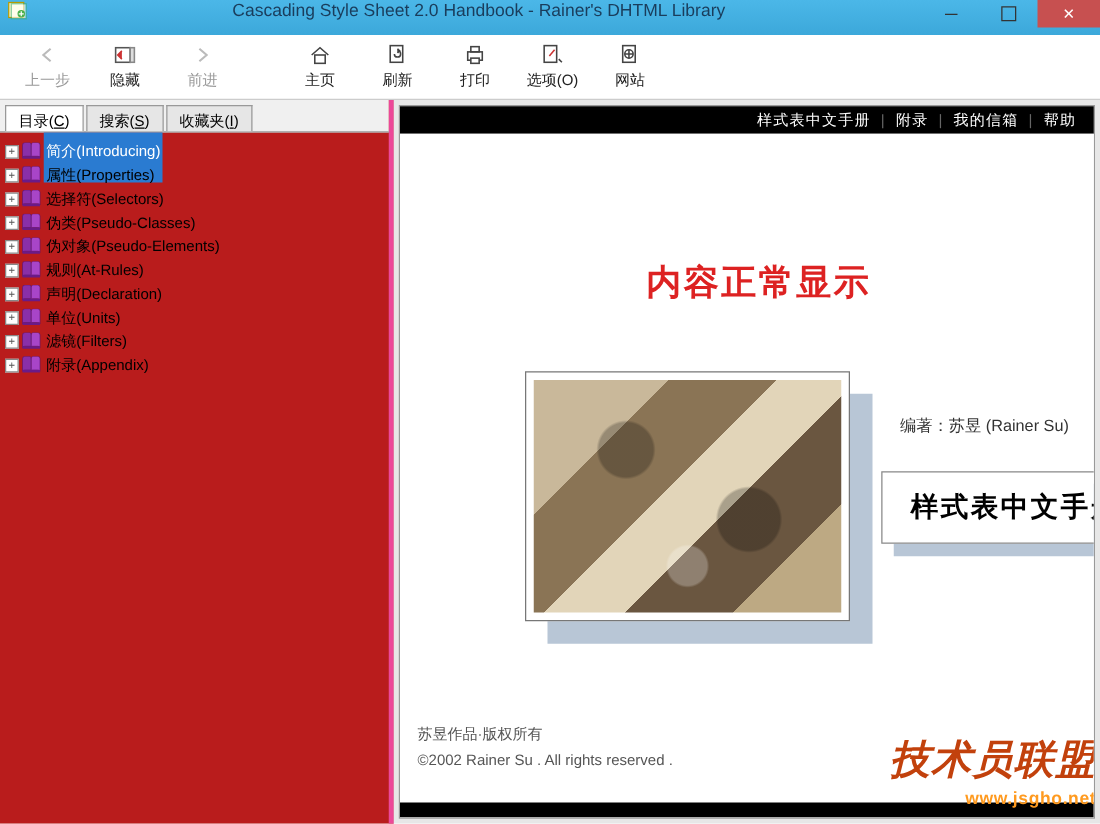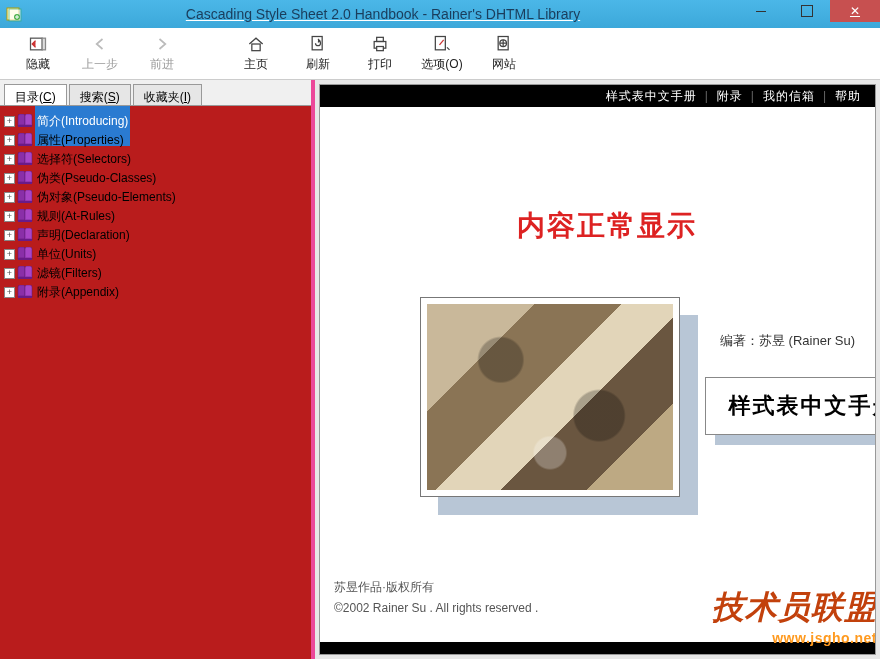--- a/index.html
+++ b/index.html
@@ -1,17 +1,17 @@
 <!DOCTYPE html>
 <html><head>
 <meta charset="utf-8">
 <style>
 * { box-sizing: border-box; margin: 0; padding: 0; }
 body { font-family: "Microsoft YaHei", SimSun, Arial, sans-serif; font-size: 12px; background: #fff; width: 880px; height: 659px; overflow: hidden; position: relative; }
-.titlebar { height: 28px; background: linear-gradient(#4bb7e8,#3ca8da); display: flex; align-items: center; padding-left: 6px; color: #fff; font-size: 13px; text-decoration: underline; }
+.titlebar { height: 28px; background: linear-gradient(#4bb7e8,#3ca8da); display: flex; align-items: flex-start; padding-left: 6px; color: #fff; font-size: 13px; }
 .titlebar .t-icon { width: 16px; height: 16px; margin-right: 6px; }
 .titlebar .title { flex: 1; text-align: center; color: #1a3d5c; font-size: 14px; }
 .winbtns { display: flex; height: 100%; }
 .winbtn { width: 46px; height: 22px; display: flex; align-items: center; justify-content: center; color: #333; }
 .winbtn.min::before { content: ""; width: 10px; height: 1px; background: #333; display: block; }
 .winbtn.max::before { content: ""; width: 10px; height: 10px; border: 1px solid #333; display: block; }
 .winbtn.close { background: #c75050; color: #fff; width: 50px; }
 .winbtn.close::before { content: "✕"; font-size: 12px; }
 .toolbar { height: 52px; background: #fff; border-bottom: 1px solid #ccc; display: flex; align-items: center; padding: 4px 8px; gap: 2px; }
 .tbtn { width: 60px; height: 46px; display: flex; flex-direction: column; align-items: center; justify-content: center; gap: 2px; font-size: 12px; color: #222; cursor: pointer; }
@@ -66,37 +66,37 @@
   </span>
   <span class="title">Cascading Style Sheet 2.0 Handbook - Rainer's DHTML Library</span>
   <div class="winbtns">
     <div class="winbtn min"></div>
     <div class="winbtn max"></div>
     <div class="winbtn close"></div>
   </div>
 </div>
 
 <div class="toolbar">
+  <div class="tbtn dim">
+    <span class="ti">
+        <svg viewBox="0 0 24 24" fill="none" stroke="#bbb" stroke-width="2">
+          <path d="M15 6l-7 6 7 6"></path>
+        </svg>
+      </span>
+    <span>上一步</span>
+  </div>
   <div class="tbtn">
     <span class="ti">
         <svg viewBox="0 0 24 24" fill="none" stroke="#555" stroke-width="1.5">
           <rect x="3" y="5" width="14" height="14"></rect>
           <path d="M9 8l-4 4 4 4" fill="#c33" stroke="#c33"></path>
           <rect x="17" y="5" width="4" height="14" fill="#ddd" stroke="#888"></rect>
         </svg>
       </span>
     <span>隐藏</span>
-  </div>
-  <div class="tbtn dim">
-    <span class="ti">
-        <svg viewBox="0 0 24 24" fill="none" stroke="#bbb" stroke-width="2">
-          <path d="M15 6l-7 6 7 6"></path>
-        </svg>
-      </span>
-    <span>上一步</span>
   </div>
   <div class="tbtn dim">
     <span class="ti">
         <svg viewBox="0 0 24 24" fill="none" stroke="#bbb" stroke-width="2">
           <path d="M9 6l7 6-7 6"></path>
         </svg>
       </span>
     <span>前进</span>
   </div>
   <div style="width:30px"></div>

